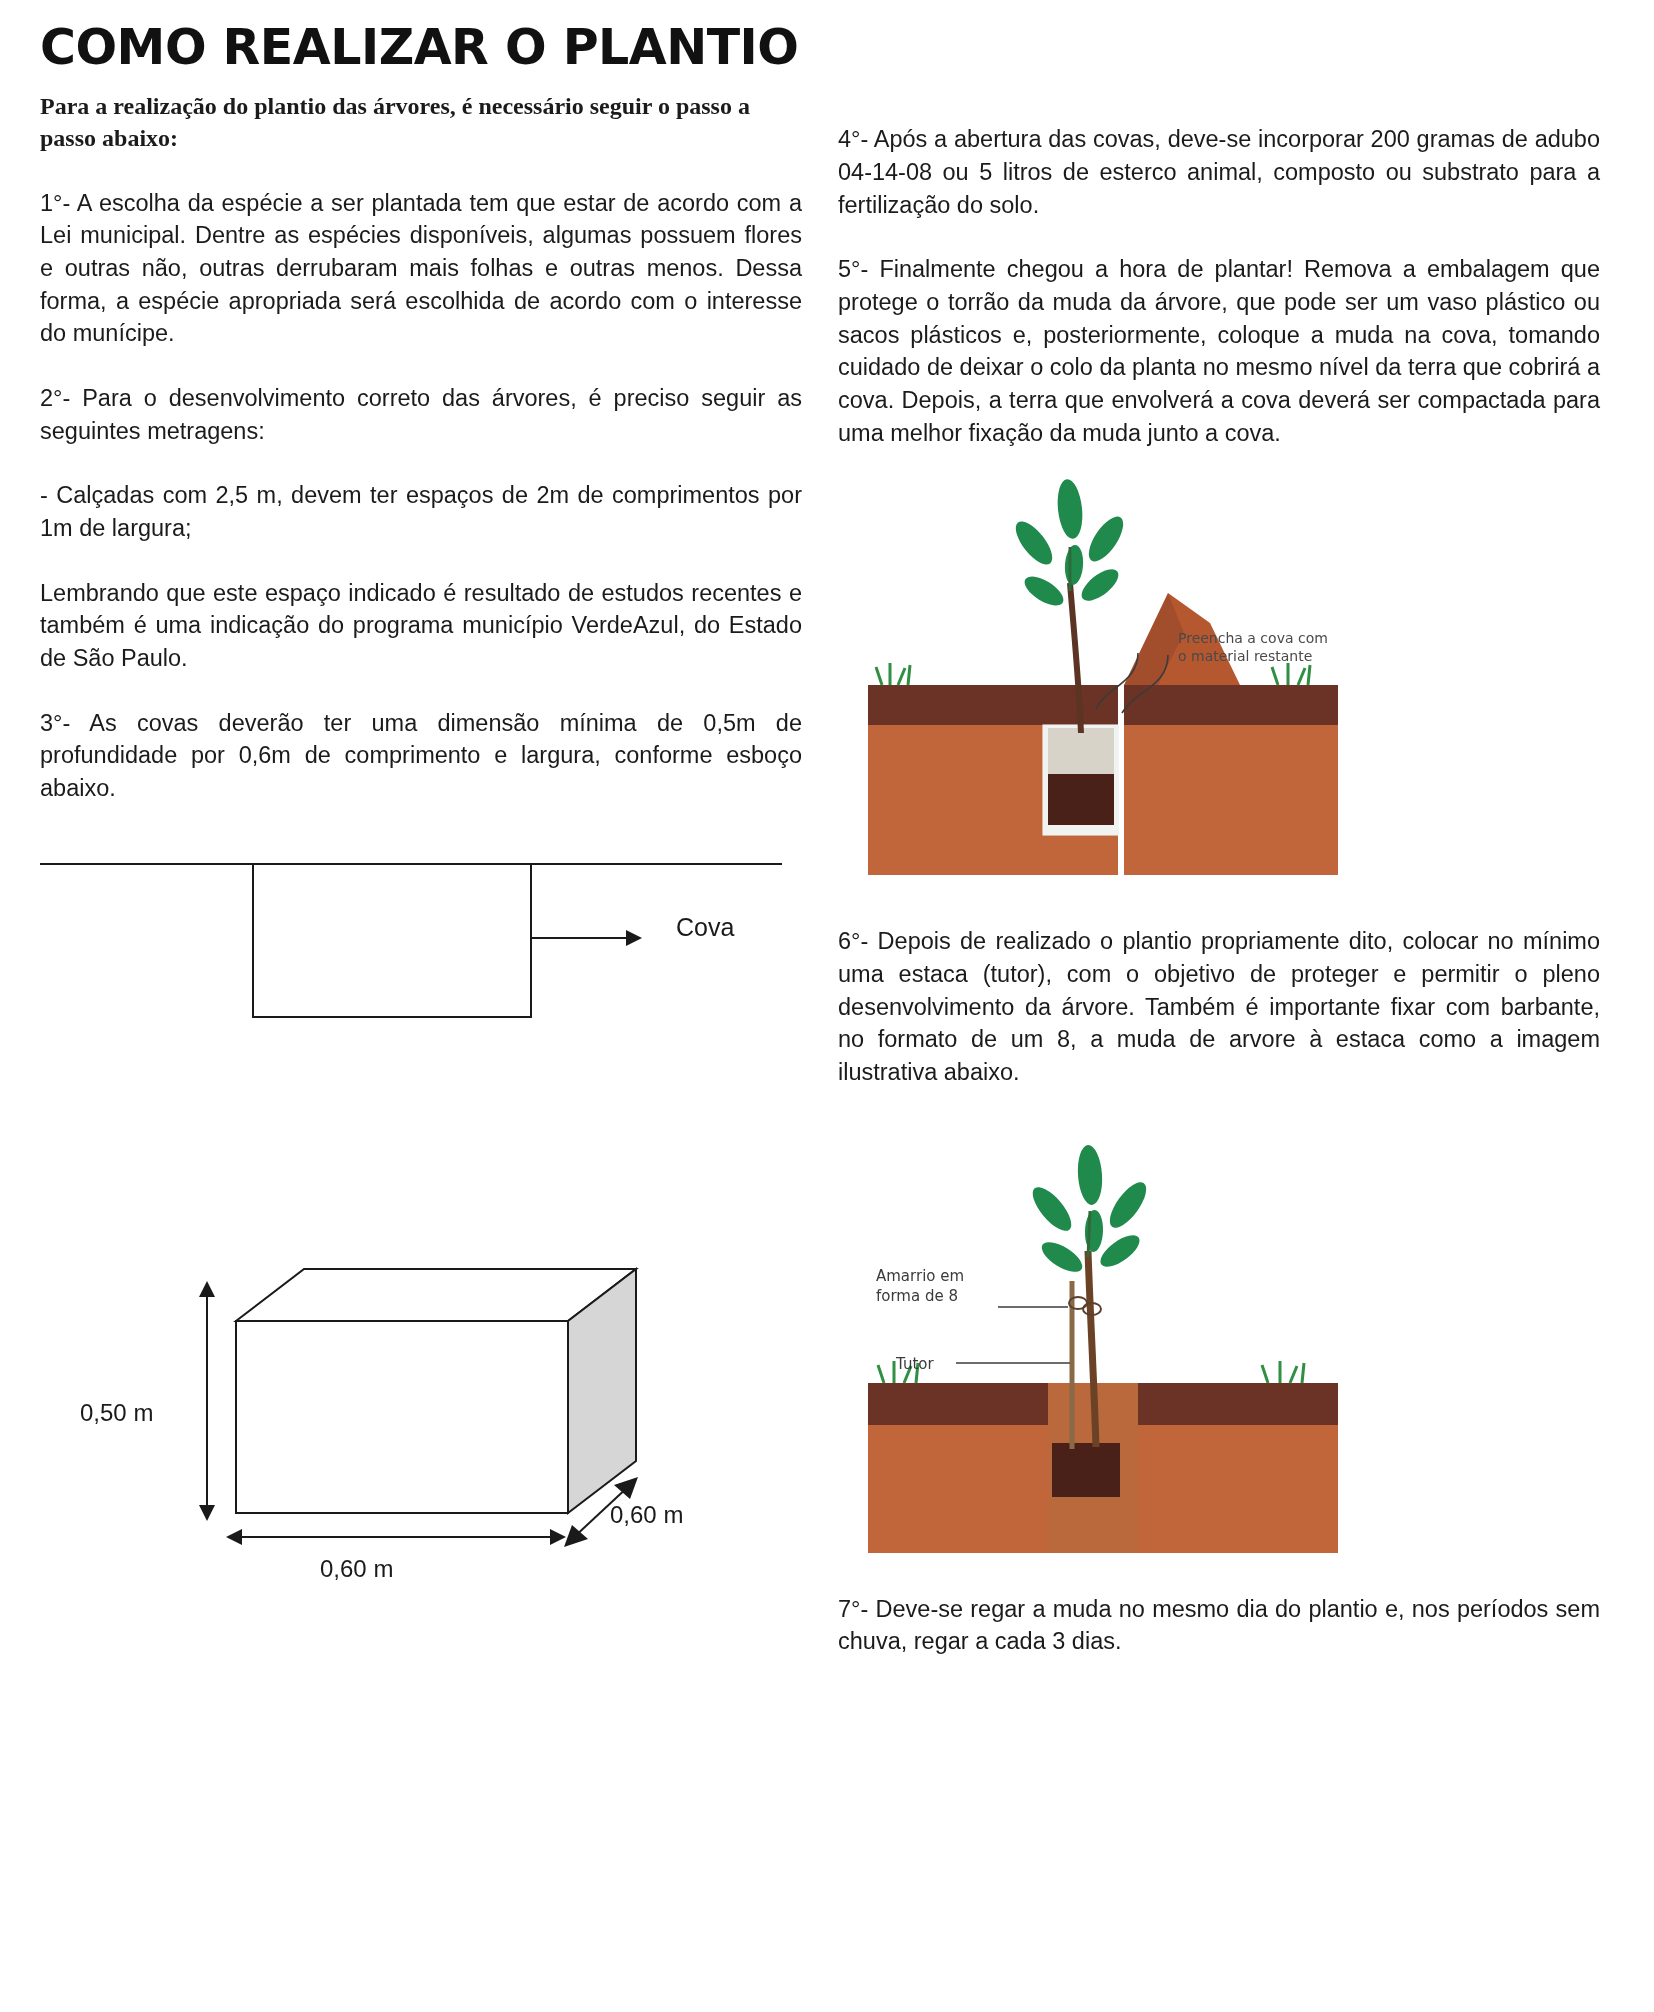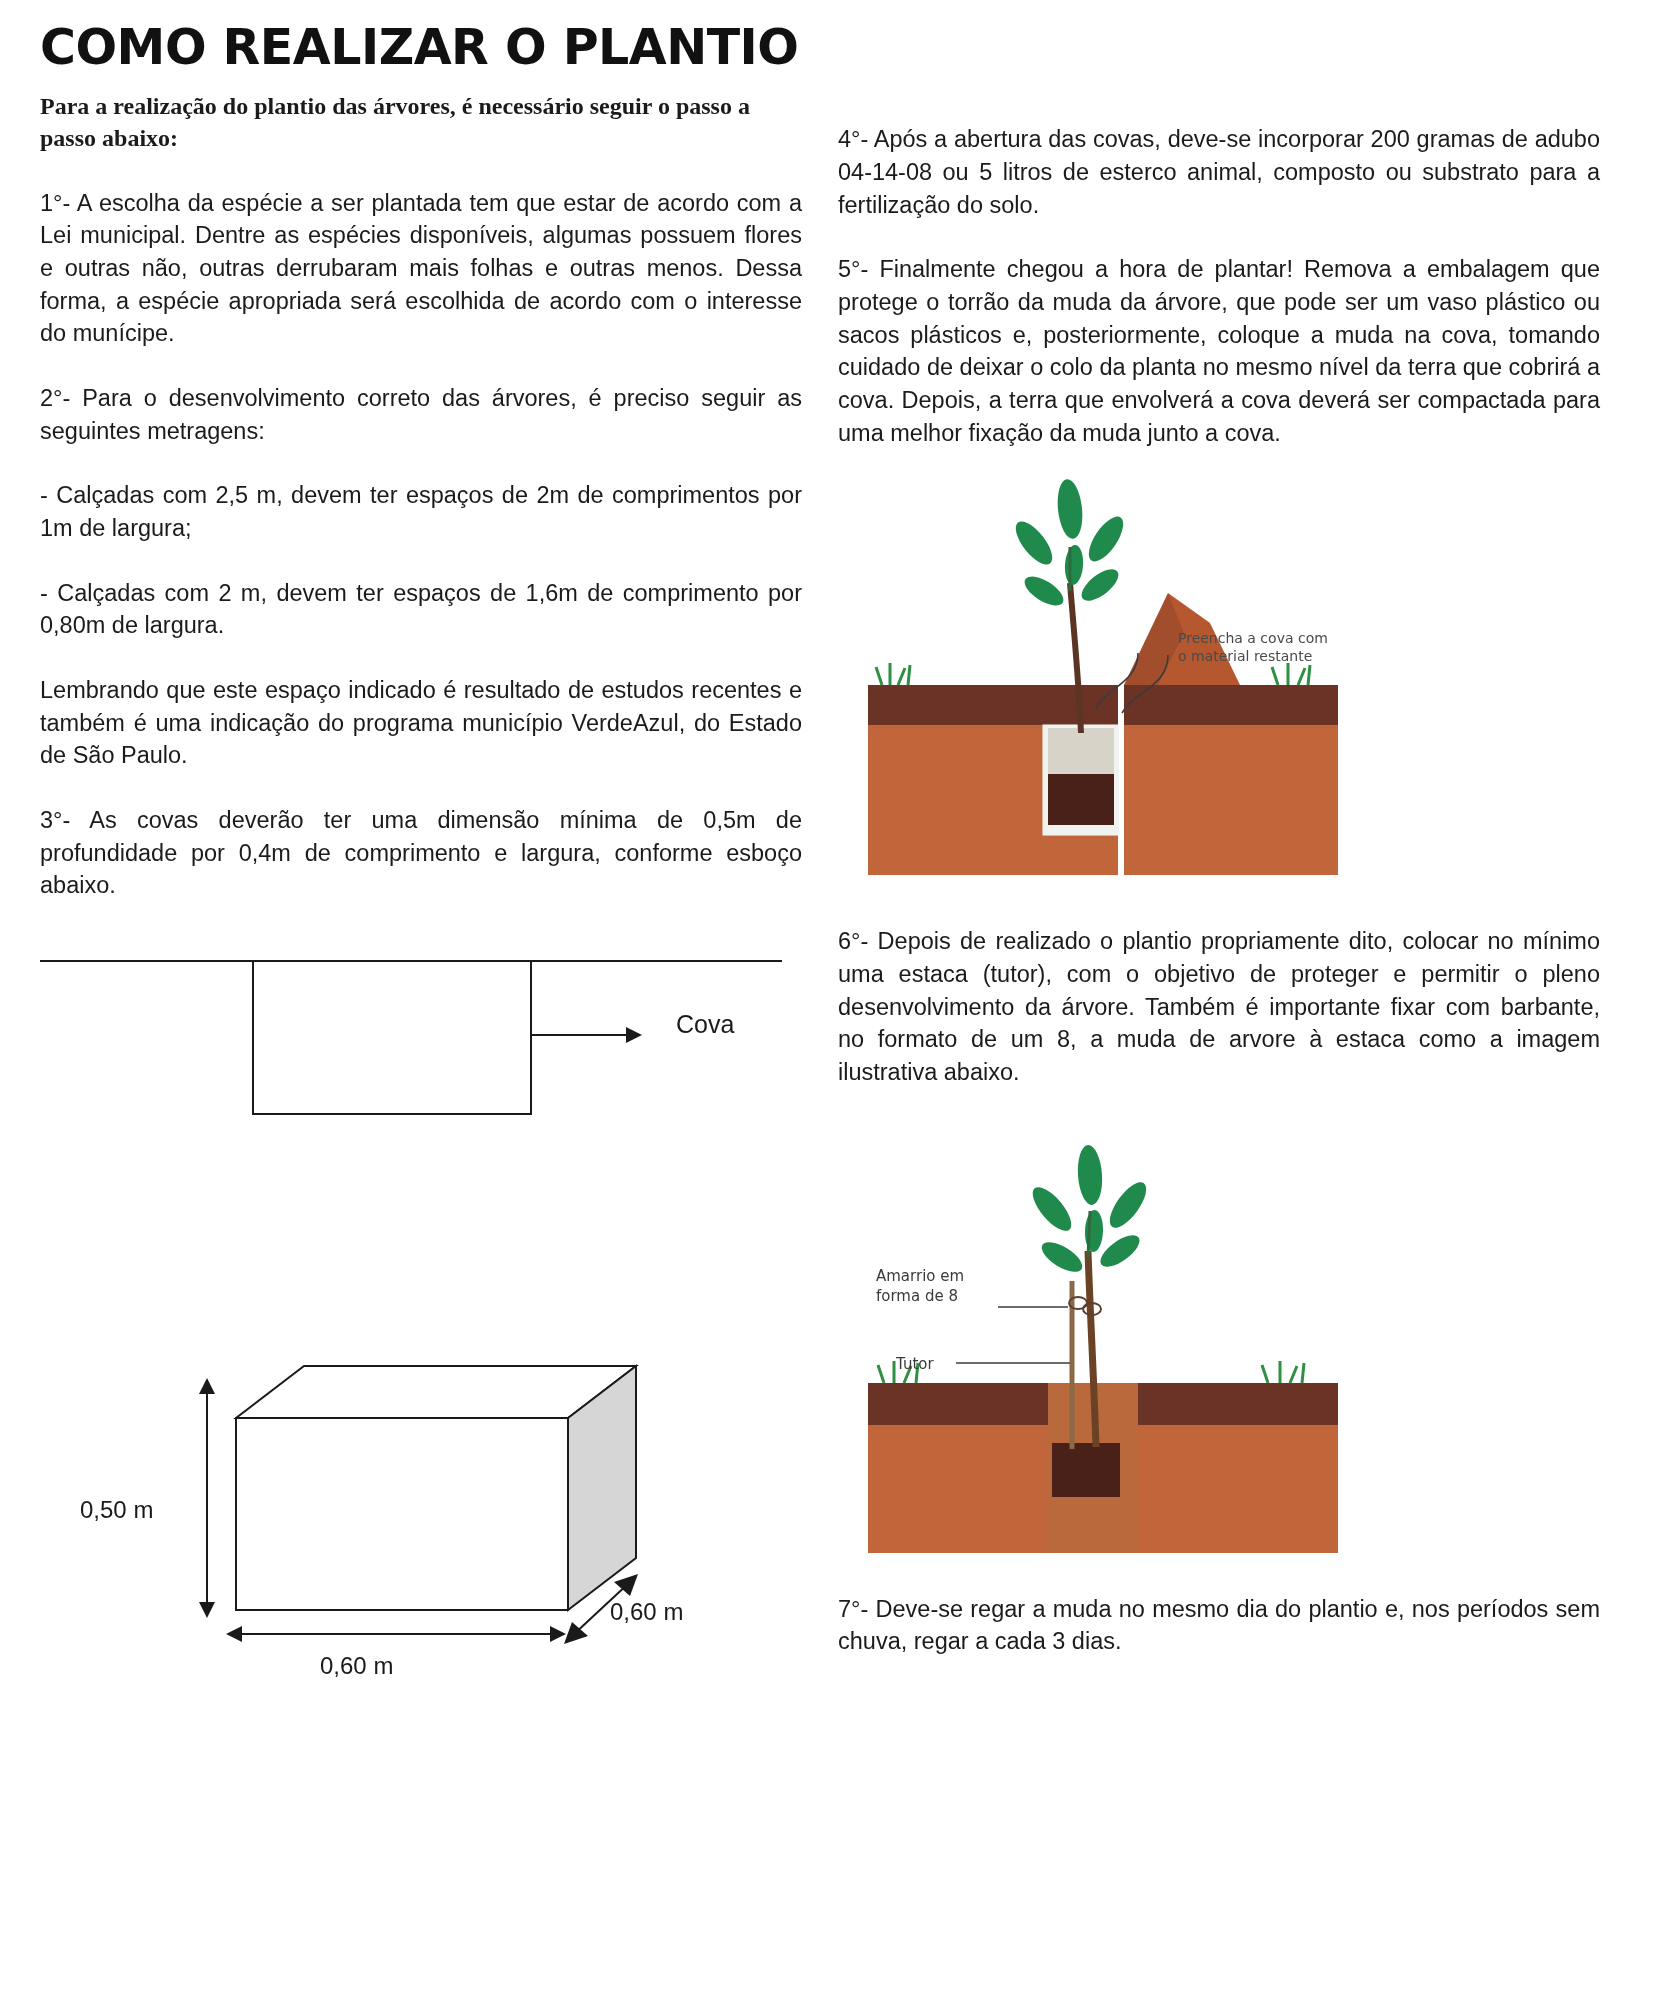--- a/index.html
+++ b/index.html
@@ -156,23 +156,22 @@
 
   <div class="columns">
 
     <div class="col">
 
       <p class="lead">Para a realização do plantio das árvores, é necessário seguir o passo a passo abaixo:</p>
 
       <p class="just">1°- A escolha da espécie a ser plantada tem que estar de acordo com a Lei municipal. Dentre as espécies disponíveis, algumas possuem flores e outras não, outras derrubaram mais folhas e outras menos. Dessa forma, a espécie apropriada será escolhida de acordo com o interesse do munícipe.</p>
       <p class="just">2°- Para o desenvolvimento correto das árvores, é preciso seguir as seguintes metragens:</p>
       <p class="just">- Calçadas com 2,5 m, devem ter espaços de 2m de comprimentos por 1m de largura;</p>
-      <p class="just">- Calçadas com 2 m, devem ter espaços de 1,6m de comprimento por 0,80m de largura.</p>
       <p class="just">Lembrando que este espaço indicado é resultado de estudos recentes e também é uma indicação do programa município VerdeAzul, do Estado de São Paulo.</p>
-      <p class="just">3°- As covas deverão ter uma dimensão mínima de 0,5m de profundidade por 0,4m de comprimento e largura, conforme esboço abaixo.</p>
+      <p class="just">3°- As covas deverão ter uma dimensão mínima de 0,5m de profundidade por 0,6m de comprimento e largura, conforme esboço abaixo.</p>
 
       <div class="cova-sketch fig">
         <div class="hline"></div>
         <div class="rect"></div>
         <div class="arrow"></div>
         <div class="cova-label">Cova</div>
       </div>
 
       <div class="box3d-wrap fig">
         <svg class="box3d" width="420" height="280" viewBox="0 0 420 280">

